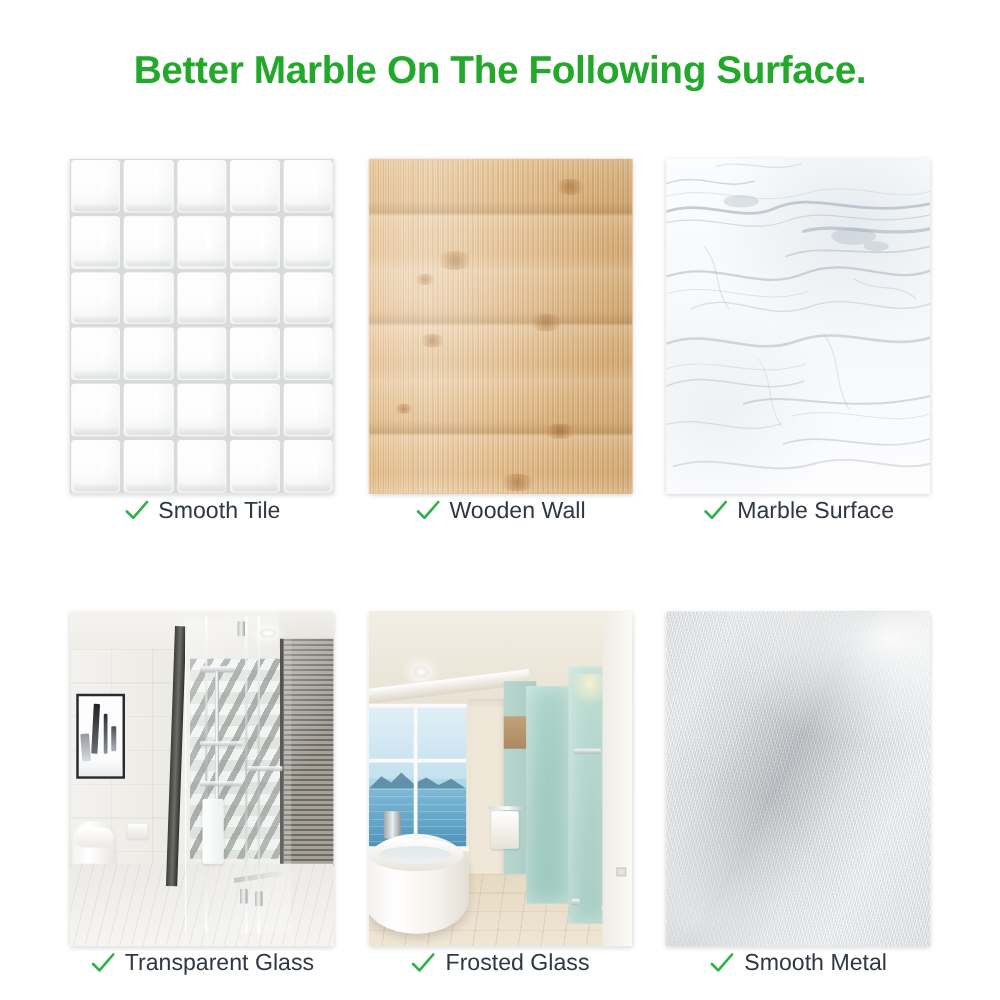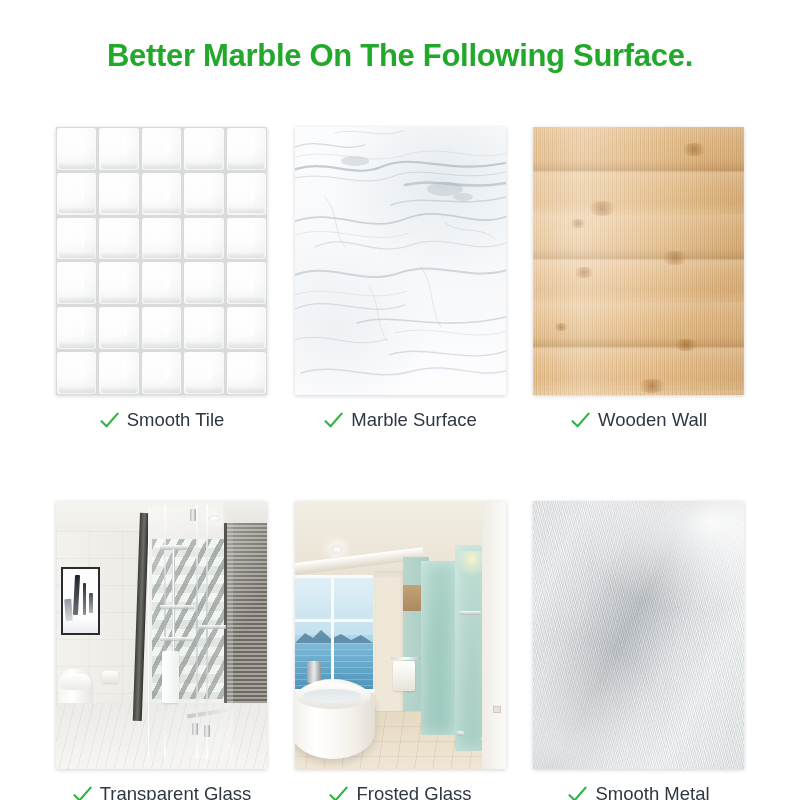--- a/index.html
+++ b/index.html
@@ -47,21 +47,20 @@
   .panel {
     width: 211px;
     height: 268px;
     overflow: hidden;
     position: relative;
     box-shadow: 0 1px 4px rgba(0,0,0,0.18);
     background: #fff;
   }
 
   .caption {
-    margin-top: 12px;
     display: flex;
     align-items: center;
     justify-content: center;
     gap: 7px;
     height: 26px;
   }
   .caption .check {
     flex: 0 0 auto;
     display: block;
   }
@@ -499,20 +498,46 @@
             <div class="tile"></div>
             <div class="tile"></div>
             <div class="tile"></div>
         </div>
       </div>
       <div class="caption">
         <svg class="check" width="21" height="21" viewBox="0 0 21 21" aria-hidden="true">
           <path d="M2.5 11.2 L7.6 16.3 L18.6 3.6" fill="none" stroke="#2db342" stroke-width="2.1" stroke-linecap="round" stroke-linejoin="round"></path>
         </svg>
         <span class="label">Smooth Tile</span>
+      </div>
+    </div>
+
+    <div class="cell">
+      <div class="panel">
+        <div class="wood-wrap">
+          <div class="wood-base"></div>
+          <div class="wood-planks"></div>
+          <div class="wood-knots">
+            <div class="knot" style="left:148px;top:16px;width:26px;height:13px;"></div>
+            <div class="knot" style="left:54px; top:74px;width:30px;height:15px;"></div>
+            <div class="knot" style="left:36px; top:92px;width:18px;height:9px;"></div>
+            <div class="knot" style="left:128px;top:124px;width:28px;height:14px;"></div>
+            <div class="knot" style="left:40px; top:140px;width:22px;height:11px;"></div>
+            <div class="knot" style="left:20px; top:196px;width:16px;height:8px;"></div>
+            <div class="knot" style="left:140px;top:212px;width:26px;height:12px;"></div>
+            <div class="knot" style="left:104px;top:252px;width:30px;height:14px;"></div>
+          </div>
+          <div class="wood-sheen"></div>
+        </div>
+      </div>
+      <div class="caption">
+        <svg class="check" width="21" height="21" viewBox="0 0 21 21" aria-hidden="true">
+          <path d="M2.5 11.2 L7.6 16.3 L18.6 3.6" fill="none" stroke="#2db342" stroke-width="2.1" stroke-linecap="round" stroke-linejoin="round"></path>
+        </svg>
+        <span class="label">Wooden Wall</span>
       </div>
     </div>
 
     <div class="cell">
       <div class="panel">
         <div class="marble-wrap">
           <svg viewBox="0 0 211 268" preserveAspectRatio="none" aria-hidden="true">
             <g fill="none" stroke="#9aa6b2" stroke-linecap="round">
               <path d="M-5 44 C 30 30, 58 52, 86 40 C 120 25, 150 48, 211 36" stroke-width="2.2" opacity="0.55"></path>
               <path d="M-5 52 C 36 42, 62 62, 96 50 C 132 36, 160 58, 215 44" stroke-width="1" opacity="0.35"></path>
@@ -545,46 +570,20 @@
               <path d="M100 206 C 140 196, 176 216, 211 204"></path>
             </g>
           </svg>
         </div>
       </div>
       <div class="caption">
         <svg class="check" width="21" height="21" viewBox="0 0 21 21" aria-hidden="true">
           <path d="M2.5 11.2 L7.6 16.3 L18.6 3.6" fill="none" stroke="#2db342" stroke-width="2.1" stroke-linecap="round" stroke-linejoin="round"></path>
         </svg>
         <span class="label">Marble Surface</span>
-      </div>
-    </div>
-
-    <div class="cell">
-      <div class="panel">
-        <div class="wood-wrap">
-          <div class="wood-base"></div>
-          <div class="wood-planks"></div>
-          <div class="wood-knots">
-            <div class="knot" style="left:148px;top:16px;width:26px;height:13px;"></div>
-            <div class="knot" style="left:54px; top:74px;width:30px;height:15px;"></div>
-            <div class="knot" style="left:36px; top:92px;width:18px;height:9px;"></div>
-            <div class="knot" style="left:128px;top:124px;width:28px;height:14px;"></div>
-            <div class="knot" style="left:40px; top:140px;width:22px;height:11px;"></div>
-            <div class="knot" style="left:20px; top:196px;width:16px;height:8px;"></div>
-            <div class="knot" style="left:140px;top:212px;width:26px;height:12px;"></div>
-            <div class="knot" style="left:104px;top:252px;width:30px;height:14px;"></div>
-          </div>
-          <div class="wood-sheen"></div>
-        </div>
-      </div>
-      <div class="caption">
-        <svg class="check" width="21" height="21" viewBox="0 0 21 21" aria-hidden="true">
-          <path d="M2.5 11.2 L7.6 16.3 L18.6 3.6" fill="none" stroke="#2db342" stroke-width="2.1" stroke-linecap="round" stroke-linejoin="round"></path>
-        </svg>
-        <span class="label">Wooden Wall</span>
       </div>
     </div>
 
   </div>
 
   <div class="row row-2">
 
     <div class="cell">
       <div class="panel">
         <div class="bath1">

